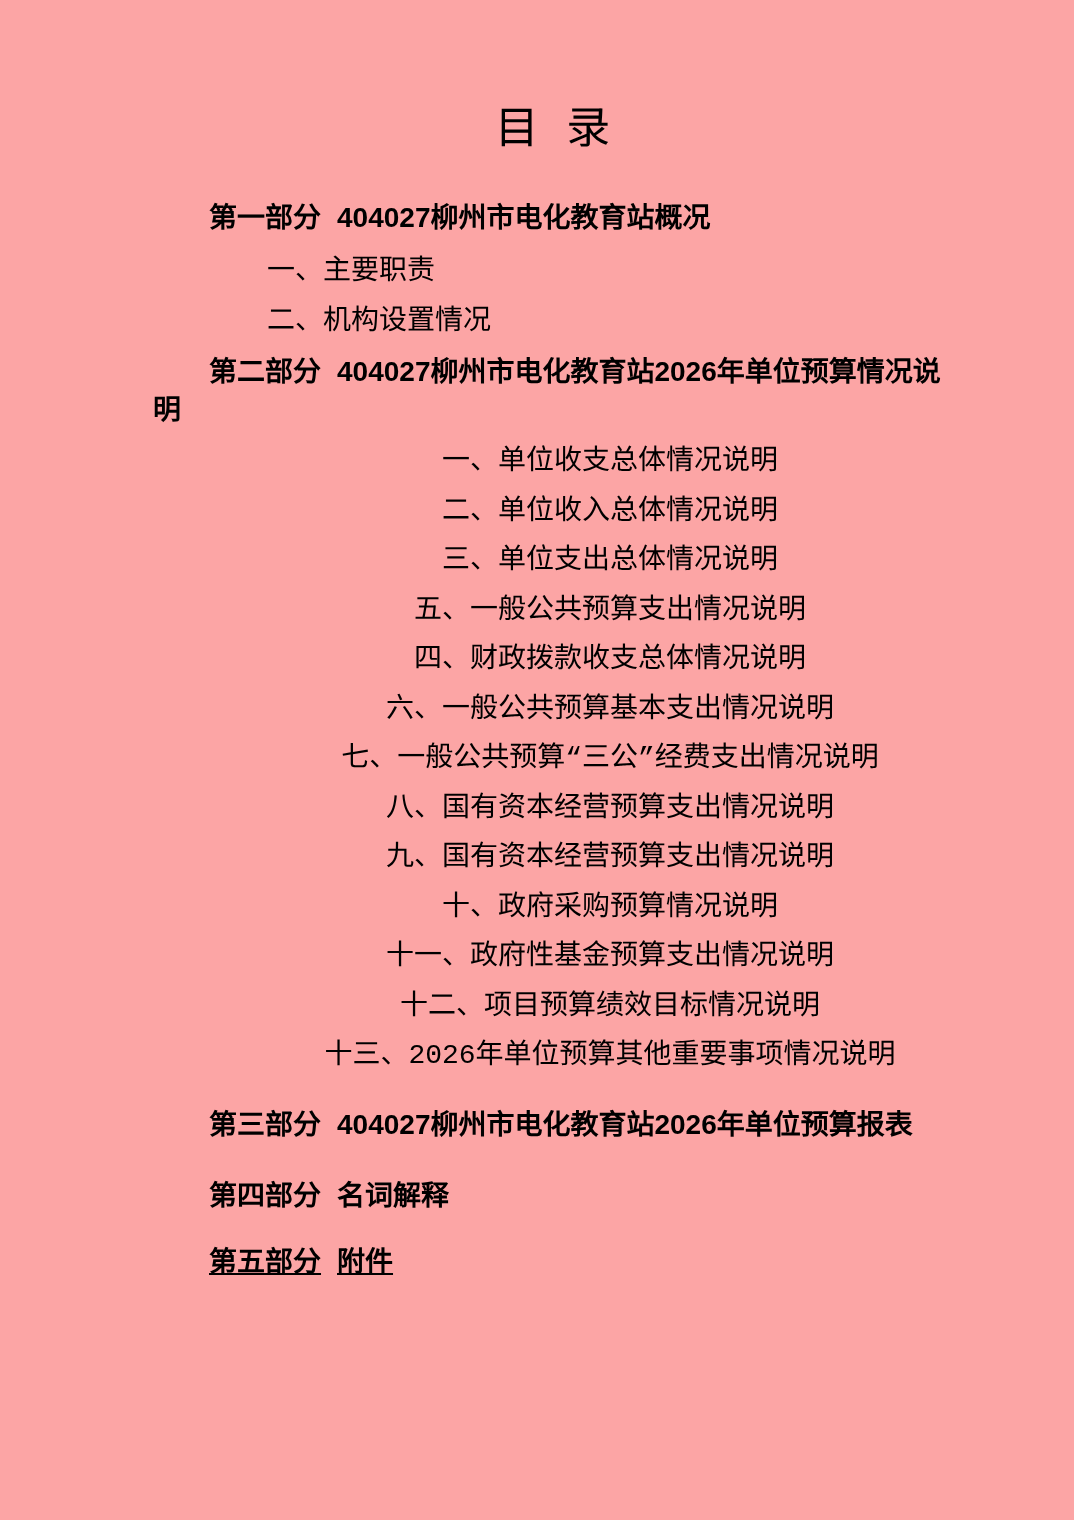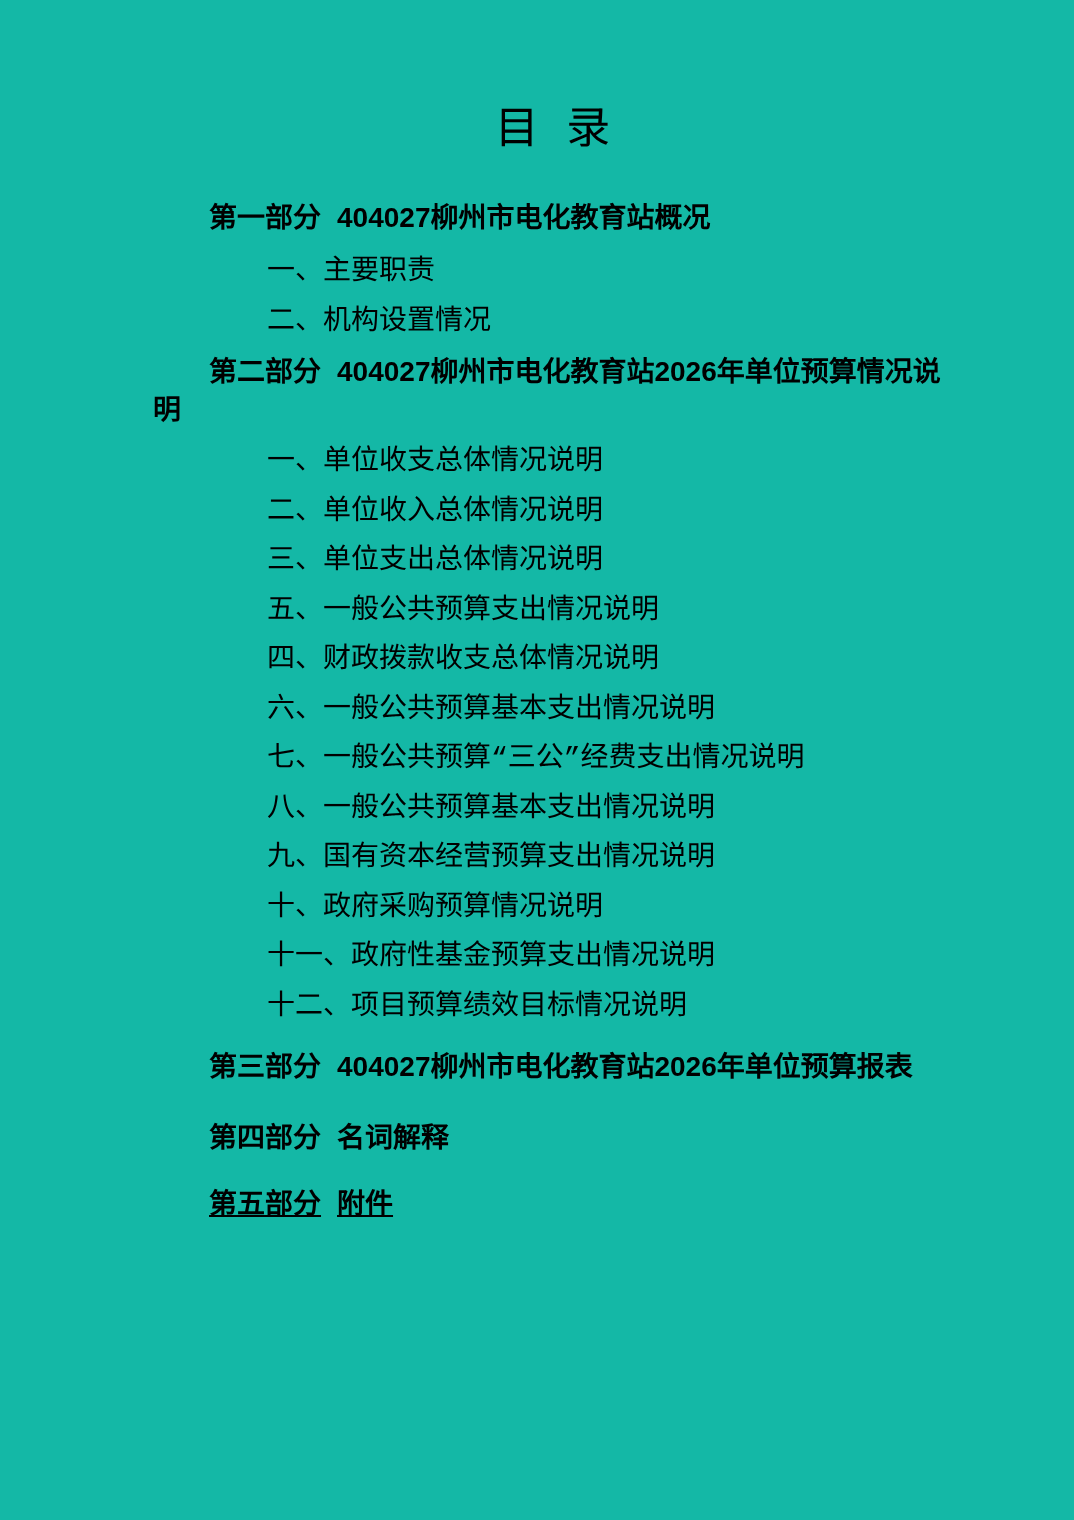--- a/index.html
+++ b/index.html
@@ -4,21 +4,21 @@
 <style>
   html, body {
     margin: 0;
     padding: 0;
     background: #ffffff;
   }
   .page {
     position: relative;
     width: 1074px;
     height: 1520px;
-    background: #14b8a6;
+    background: #fca5a5;
     overflow: hidden;
     font-family: "Liberation Sans", "DejaVu Sans", sans-serif;
     color: #000000;
     box-sizing: border-box;
     padding: 104px 121px 0 153px;
   }
   .content {
     width: 800px;
   }
   .doc-title {
@@ -34,38 +34,38 @@
     font-weight: 700;
     line-height: 38px;
     text-indent: 56px;
     margin: 0;
   }
   .part-heading .part-label {
     margin-right: 16px;
   }
   #part-1-heading { margin-top: 46px; line-height: 40px; }
   #part-2-heading { margin-top: 6px; }
-  #part-3-heading { margin-top: 16px; line-height: 40px; white-space: nowrap; }
+  #part-3-heading { margin-top: 24px; line-height: 40px; white-space: nowrap; }
   #part-4-heading { margin-top: 31px; line-height: 40px; }
   #part-5-heading { margin-top: 26px; line-height: 40px; text-decoration: underline; }
   .toc-list {
     list-style: none;
     margin: 0;
     padding: 0 0 0 114px;
     font-size: 28px;
     font-weight: 400;
   }
   .toc-list li {
     line-height: 49.5px;
     white-space: nowrap;
     font-family: Liberation Mono, monospace;
   }
   #part-1-items { margin-top: 9px; }
   #part-1-items li { line-height: 50px; }
-  #part-2-items { margin-top: 8px; }
+  #part-2-items { margin-top: 8px; text-align: center; }
 </style>
 </head>
 <body>
 
 <div class="page">
   <div class="content">
 
     <div class="doc-title">目  录</div>
 
     <p class="part-heading" id="part-1-heading">
@@ -82,25 +82,26 @@
     </p>
 
     <ul class="toc-list" id="part-2-items">
       <li>一、单位收支总体情况说明</li>
       <li>二、单位收入总体情况说明</li>
       <li>三、单位支出总体情况说明</li>
       <li>五、一般公共预算支出情况说明</li>
       <li>四、财政拨款收支总体情况说明</li>
       <li>六、一般公共预算基本支出情况说明</li>
       <li>七、一般公共预算“三公”经费支出情况说明</li>
-      <li>八、一般公共预算基本支出情况说明</li>
+      <li>八、国有资本经营预算支出情况说明</li>
       <li>九、国有资本经营预算支出情况说明</li>
       <li>十、政府采购预算情况说明</li>
       <li>十一、政府性基金预算支出情况说明</li>
       <li>十二、项目预算绩效目标情况说明</li>
+      <li>十三、2026年单位预算其他重要事项情况说明</li>
     </ul>
 
     <p class="part-heading" id="part-3-heading">
       <span class="part-label">第三部分</span><span>404027柳州市电化教育站2026年单位预算报表</span>
     </p>
 
     <p class="part-heading" id="part-4-heading">
       <span class="part-label">第四部分</span><span>名词解释</span>
     </p>
 

